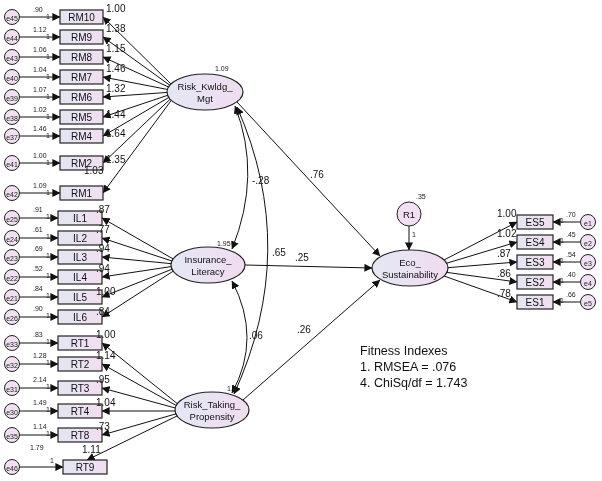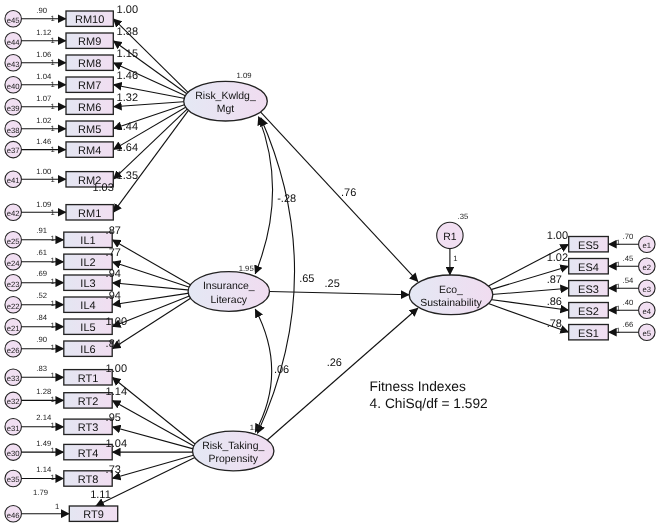--- a/index.html
+++ b/index.html
@@ -5,21 +5,21 @@
   html, body { margin:0; padding:0; background:#ffffff; }
   body { width:602px; height:481px; overflow:hidden; position:relative; font-family:"Liberation Sans", sans-serif; }
   svg { position:absolute; left:0; top:0; }
   .box { fill:url(#boxgrad); stroke:#222; stroke-width:1.2; }
   .ell { fill:url(#ellgrad); stroke:#222; stroke-width:1.2; }
   .err { fill:#f1dff2; stroke:#222; stroke-width:1; }
   .lbl { font-family:"Liberation Sans", sans-serif; font-size:10px; fill:#111; }
   .lblsm { font-family:"Liberation Sans", sans-serif; font-size:7px; fill:#222; }
   .lblmid { font-family:"Liberation Sans", sans-serif; font-size:9.5px; fill:#111; }
   .line { stroke:#111; stroke-width:1; fill:none; }
-  .fit { position:absolute; left:336px; top:343px; font-family:"Liberation Sans", sans-serif; font-size:12.5px; color:#111; line-height:16px; }
+  .fit { position:absolute; left:360px; top:343px; font-family:"Liberation Sans", sans-serif; font-size:12.5px; color:#111; line-height:16px; }
   .fit div { white-space:nowrap; }
 </style>
 </head>
 <body>
 
 <svg id="diagram" width="602" height="481" viewBox="0 0 602 481" xmlns="http://www.w3.org/2000/svg">
   <defs>
     <linearGradient id="boxgrad" x1="0" y1="0" x2="1" y2="0">
       <stop offset="0" stop-color="#e4e6f2"></stop>
       <stop offset="1" stop-color="#f1def1"></stop>
@@ -301,14 +301,15 @@
       <text x="410" y="266" class="lblmid" text-anchor="middle">Eco_</text>
       <text x="410" y="278" class="lblmid" text-anchor="middle">Sustainability</text>
       <text x="215" y="71" class="lblsm" text-anchor="start">1.09</text>
       <text x="217" y="246" class="lblsm" text-anchor="start">1.95</text>
       <text x="227" y="391" class="lblsm" text-anchor="start">1.4</text>
     </g>
 </svg>
 
 <div class="fit">
   <div>Fitness Indexes</div>
-  <div>4. ChiSq/df = 1.592</div>
+  <div>1. RMSEA = .076</div>
+  <div>4. ChiSq/df = 1.743</div>
 </div>
 
 </body></html>

